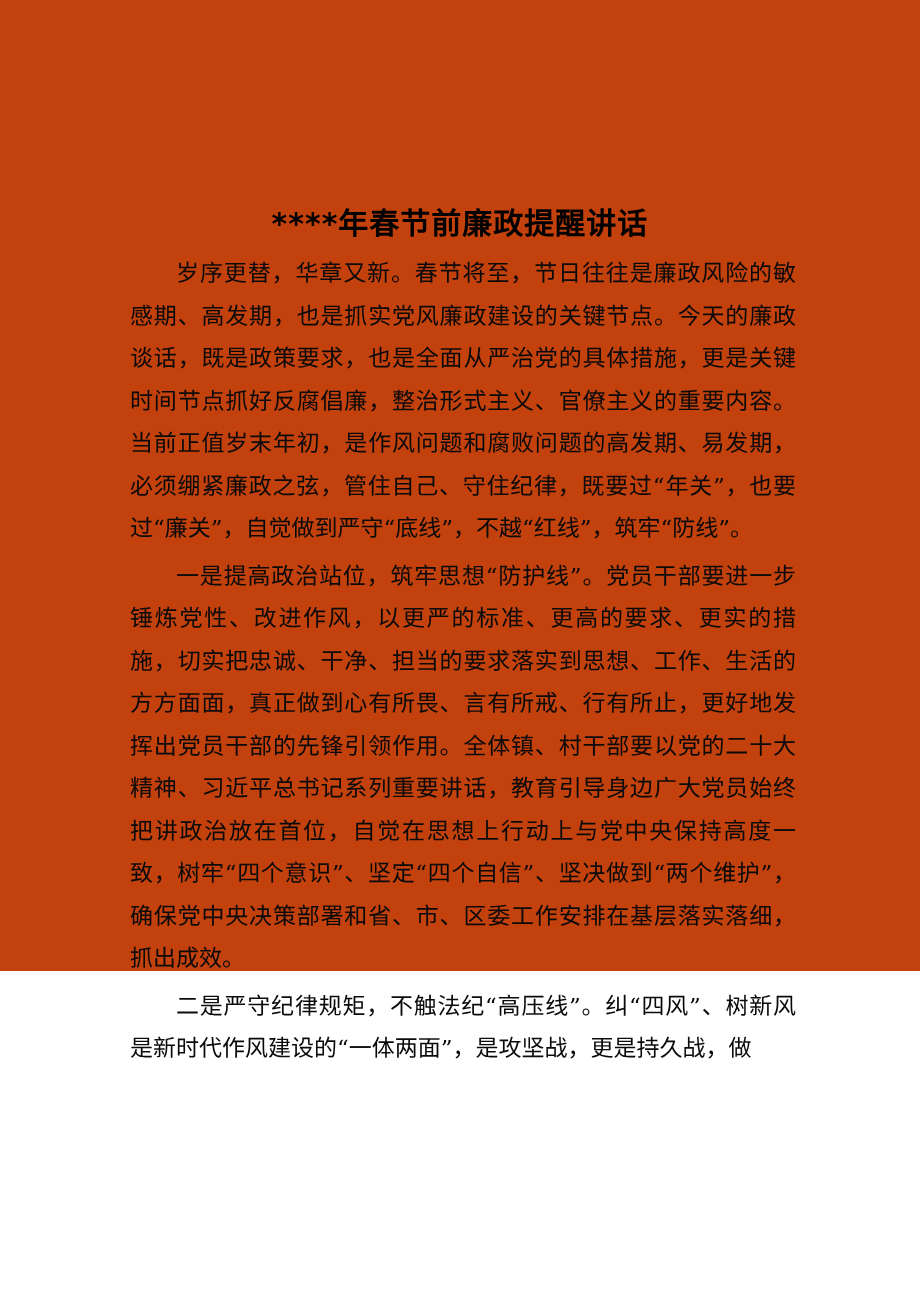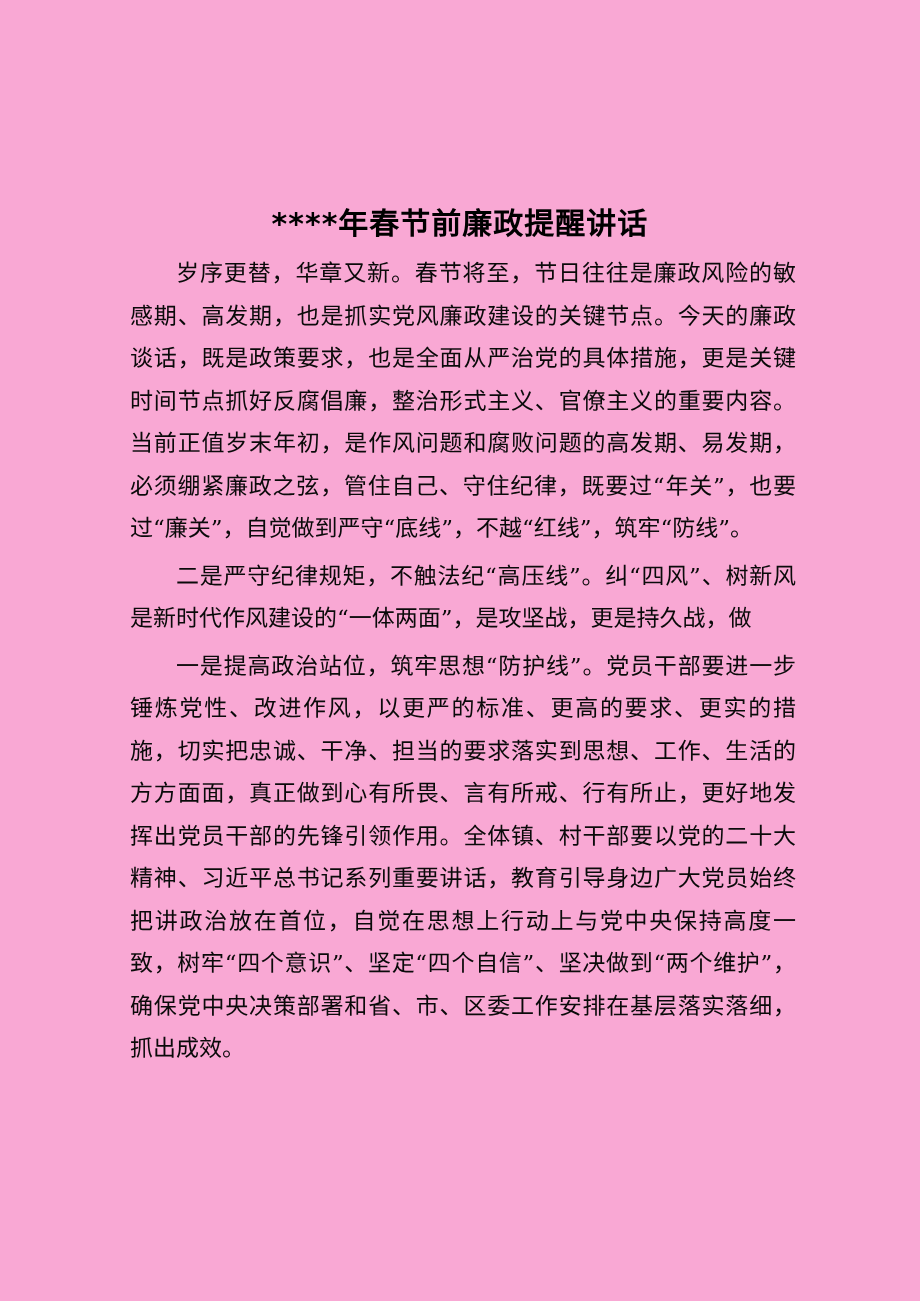--- a/index.html
+++ b/index.html
@@ -9,22 +9,22 @@
   body {
     width: 920px;
     height: 1301px;
     background: #ffffff;
     color: #000000;
     font-family: "DejaVu Serif", serif;
     overflow: hidden;
   }
   .page {
     width: 920px;
-    height: 1301px;
-    background: #f9a8d4;
+    height: 971px;
+    background: #c2410c;
     box-sizing: border-box;
     padding-top: 196px;
   }
   .doc-title {
     margin: 0;
     padding: 0;
     text-align: center;
     font-family: "DejaVu Sans", sans-serif;
     font-weight: 700;
     font-size: 30px;
@@ -51,16 +51,16 @@
     word-break: break-all;
   }
 </style>
 </head>
 <body>
 
 <div class="page">
   <h1 class="doc-title">****年春节前廉政提醒讲话</h1>
   <div class="content">
     <p class="para">岁序更替，华章又新。春节将至，节日往往是廉政风险的敏感期、高发期，也是抓实党风廉政建设的关键节点。今天的廉政谈话，既是政策要求，也是全面从严治党的具体措施，更是关键时间节点抓好反腐倡廉，整治形式主义、官僚主义的重要内容。当前正值岁末年初，是作风问题和腐败问题的高发期、易发期，必须绷紧廉政之弦，管住自己、守住纪律，既要过“年关”，也要过“廉关”，自觉做到严守“底线”，不越“红线”，筑牢“防线”。</p>
+    <p class="para">一是提高政治站位，筑牢思想“防护线”。党员干部要进一步锤炼党性、改进作风，以更严的标准、更高的要求、更实的措施，切实把忠诚、干净、担当的要求落实到思想、工作、生活的方方面面，真正做到心有所畏、言有所戒、行有所止，更好地发挥出党员干部的先锋引领作用。全体镇、村干部要以党的二十大精神、习近平总书记系列重要讲话，教育引导身边广大党员始终把讲政治放在首位，自觉在思想上行动上与党中央保持高度一致，树牢“四个意识”、坚定“四个自信”、坚决做到“两个维护”，确保党中央决策部署和省、市、区委工作安排在基层落实落细，抓出成效。</p>
     <p class="para">二是严守纪律规矩，不触法纪“高压线”。纠“四风”、树新风是新时代作风建设的“一体两面”，是攻坚战，更是持久战，做</p>
-    <p class="para">一是提高政治站位，筑牢思想“防护线”。党员干部要进一步锤炼党性、改进作风，以更严的标准、更高的要求、更实的措施，切实把忠诚、干净、担当的要求落实到思想、工作、生活的方方面面，真正做到心有所畏、言有所戒、行有所止，更好地发挥出党员干部的先锋引领作用。全体镇、村干部要以党的二十大精神、习近平总书记系列重要讲话，教育引导身边广大党员始终把讲政治放在首位，自觉在思想上行动上与党中央保持高度一致，树牢“四个意识”、坚定“四个自信”、坚决做到“两个维护”，确保党中央决策部署和省、市、区委工作安排在基层落实落细，抓出成效。</p>
   </div>
 </div>
 
 </body></html>

